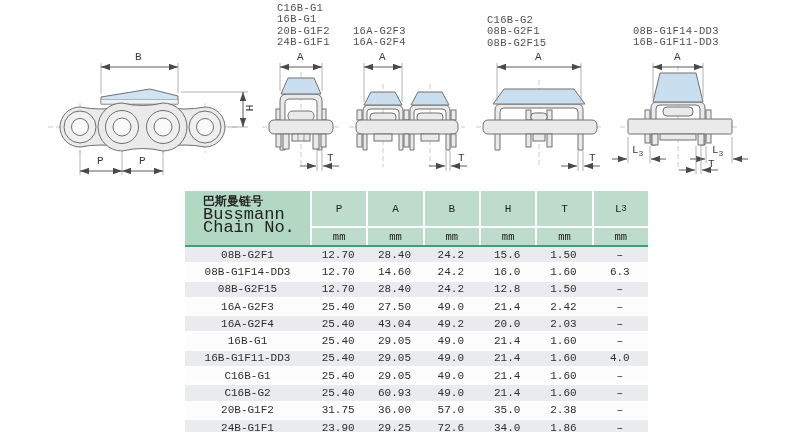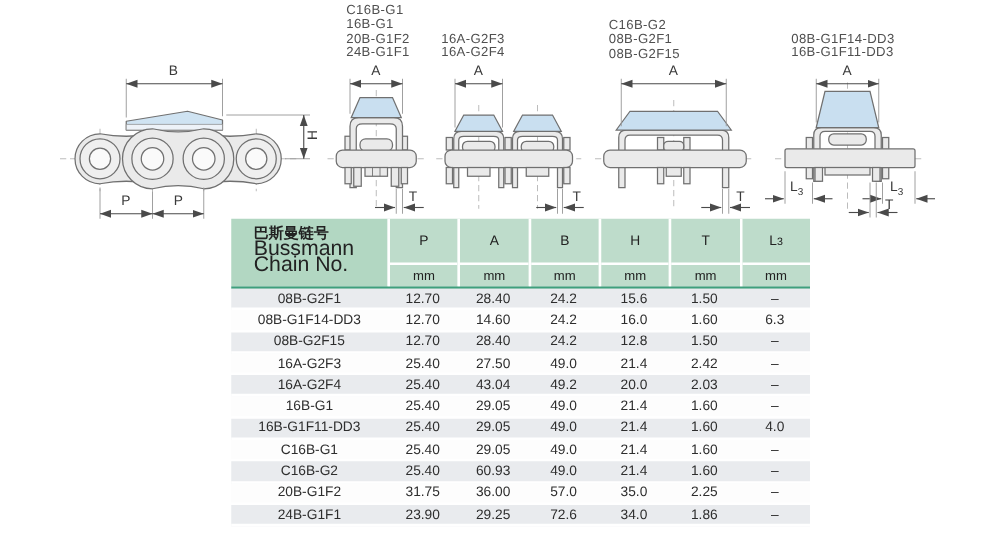--- a/index.html
+++ b/index.html
@@ -1,26 +1,26 @@
 <!DOCTYPE html>
 <html><head>
 <meta charset="utf-8">
 <style>
   html,body{margin:0;padding:0;background:#fff;}
   #page{position:relative;width:800px;height:432px;background:#ffffff;overflow:hidden;
-        font-family:Liberation Sans, sans-serif;}
+        font-family:Liberation Mono, monospace;}
   
   #diagram-svg{position:absolute;left:0;top:0;}
   .dlabel{position:absolute;font-size:10.5px;line-height:11.4px;color:#4f4f4f;letter-spacing:.3px;white-space:nowrap;}
   .dim{position:absolute;font-size:11px;color:#3a3a3a;white-space:nowrap;}
   .dim sub{font-size:8px;}
   .dim-rot{transform:rotate(-90deg);transform-origin:center;}
   
   #spec-table{position:absolute;left:185px;top:175px;width:463px;font-size:11px;color:#2d2d2d;}
-  .thead{display:flex;height:54px;}
+  .thead{display:flex;height:54px;margin-top:16px;}
   .th-chain{width:125px;background:#b2d7c2;box-sizing:border-box;padding:5px 0 0 18px;text-align:left;}
   .th-chain .zh{font-weight:bold;font-size:12px;line-height:13px;color:#222;}
   .th-chain .en{font-size:17px;line-height:12.5px;color:#222;}
   .th-col{width:56.33px;background:#bedccb;display:flex;flex-direction:column;box-sizing:border-box;border-left:2px solid #fff;}
   .th-label{flex:1;display:flex;align-items:center;justify-content:center;border-bottom:2px solid #fff;color:#222;}
   .th-label sub{font-size:8.5px;}
   .th-unit{height:17px;display:flex;align-items:center;justify-content:center;font-size:10.5px;color:#222;}
   .divider{height:2px;background:#3f9f7c;}
   .tr{display:flex;height:15.3px;border-bottom:2px solid #fff;align-items:center;}
   .tr:nth-child(odd){background:#e9ebee;}
@@ -381,21 +381,21 @@
           <div class="td">21.4</div>
           <div class="td">1.60</div>
           <div class="td">–</div>
         </div>
         <div class="tr">
           <div class="td-chain">20B-G1F2</div>
           <div class="td">31.75</div>
           <div class="td">36.00</div>
           <div class="td">57.0</div>
           <div class="td">35.0</div>
-          <div class="td">2.25</div>
+          <div class="td">2.38</div>
           <div class="td">–</div>
         </div>
         <div class="tr">
           <div class="td-chain">24B-G1F1</div>
           <div class="td">23.90</div>
           <div class="td">29.25</div>
           <div class="td">72.6</div>
           <div class="td">34.0</div>
           <div class="td">1.86</div>
           <div class="td">–</div>

